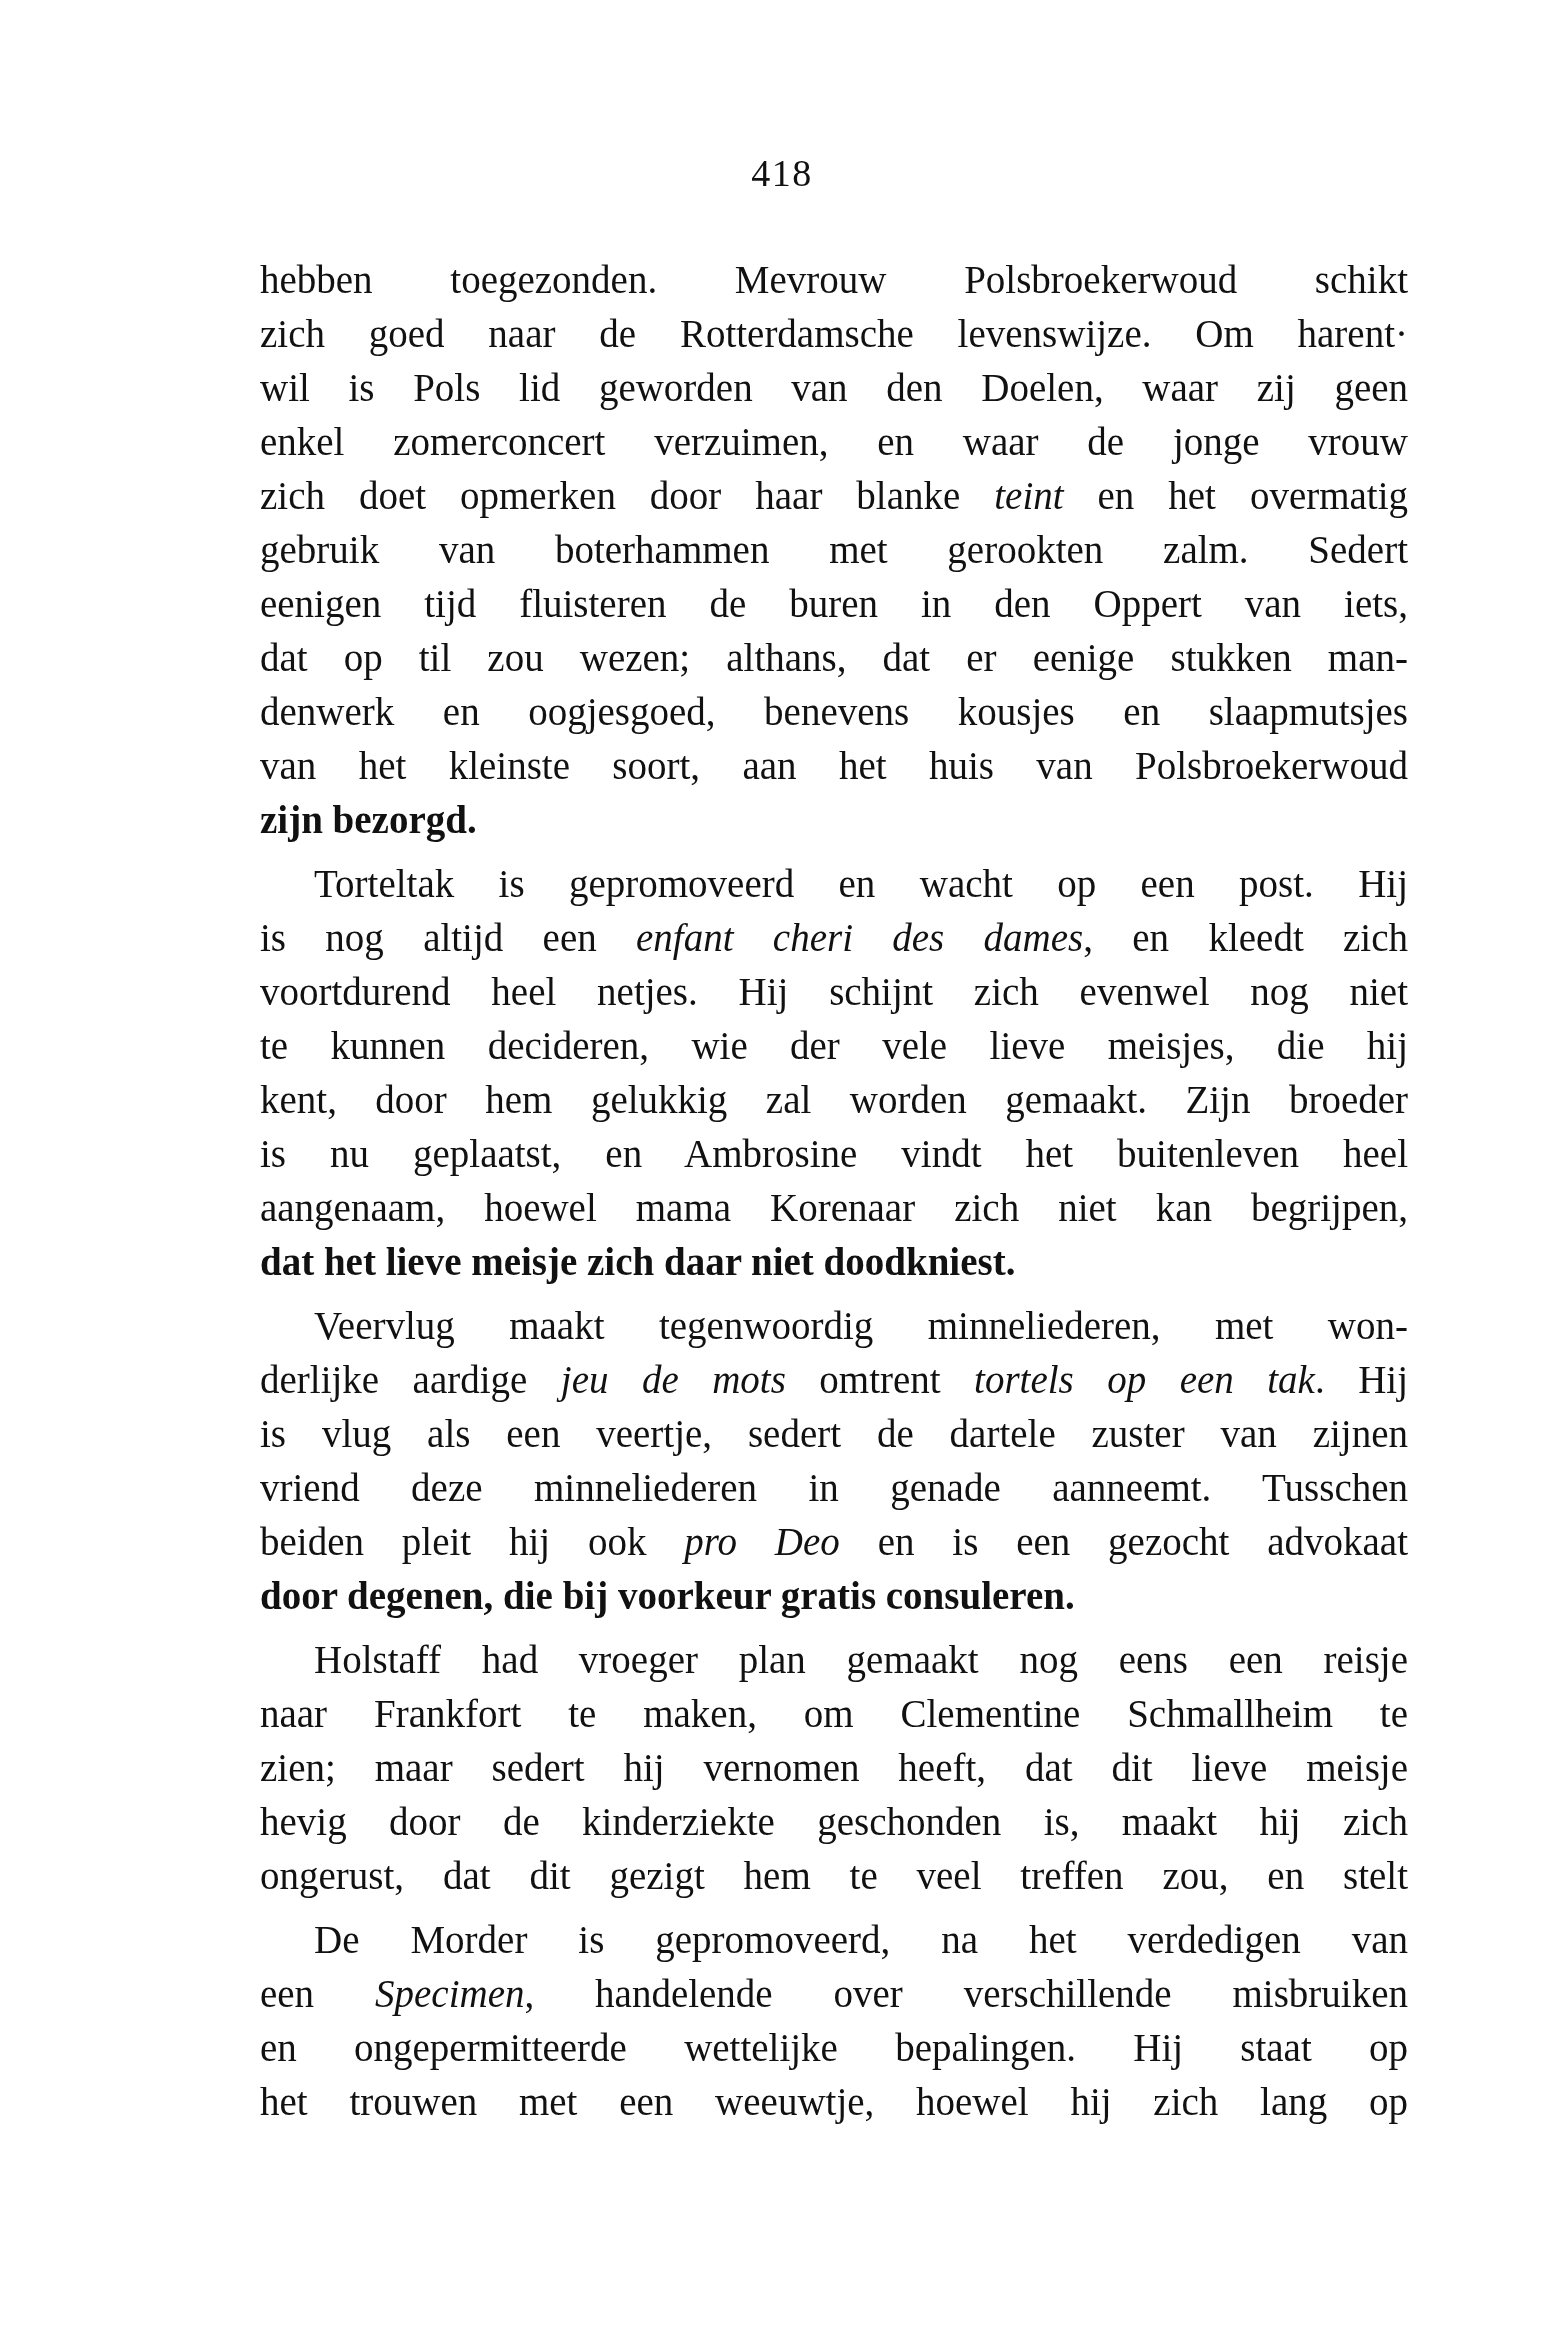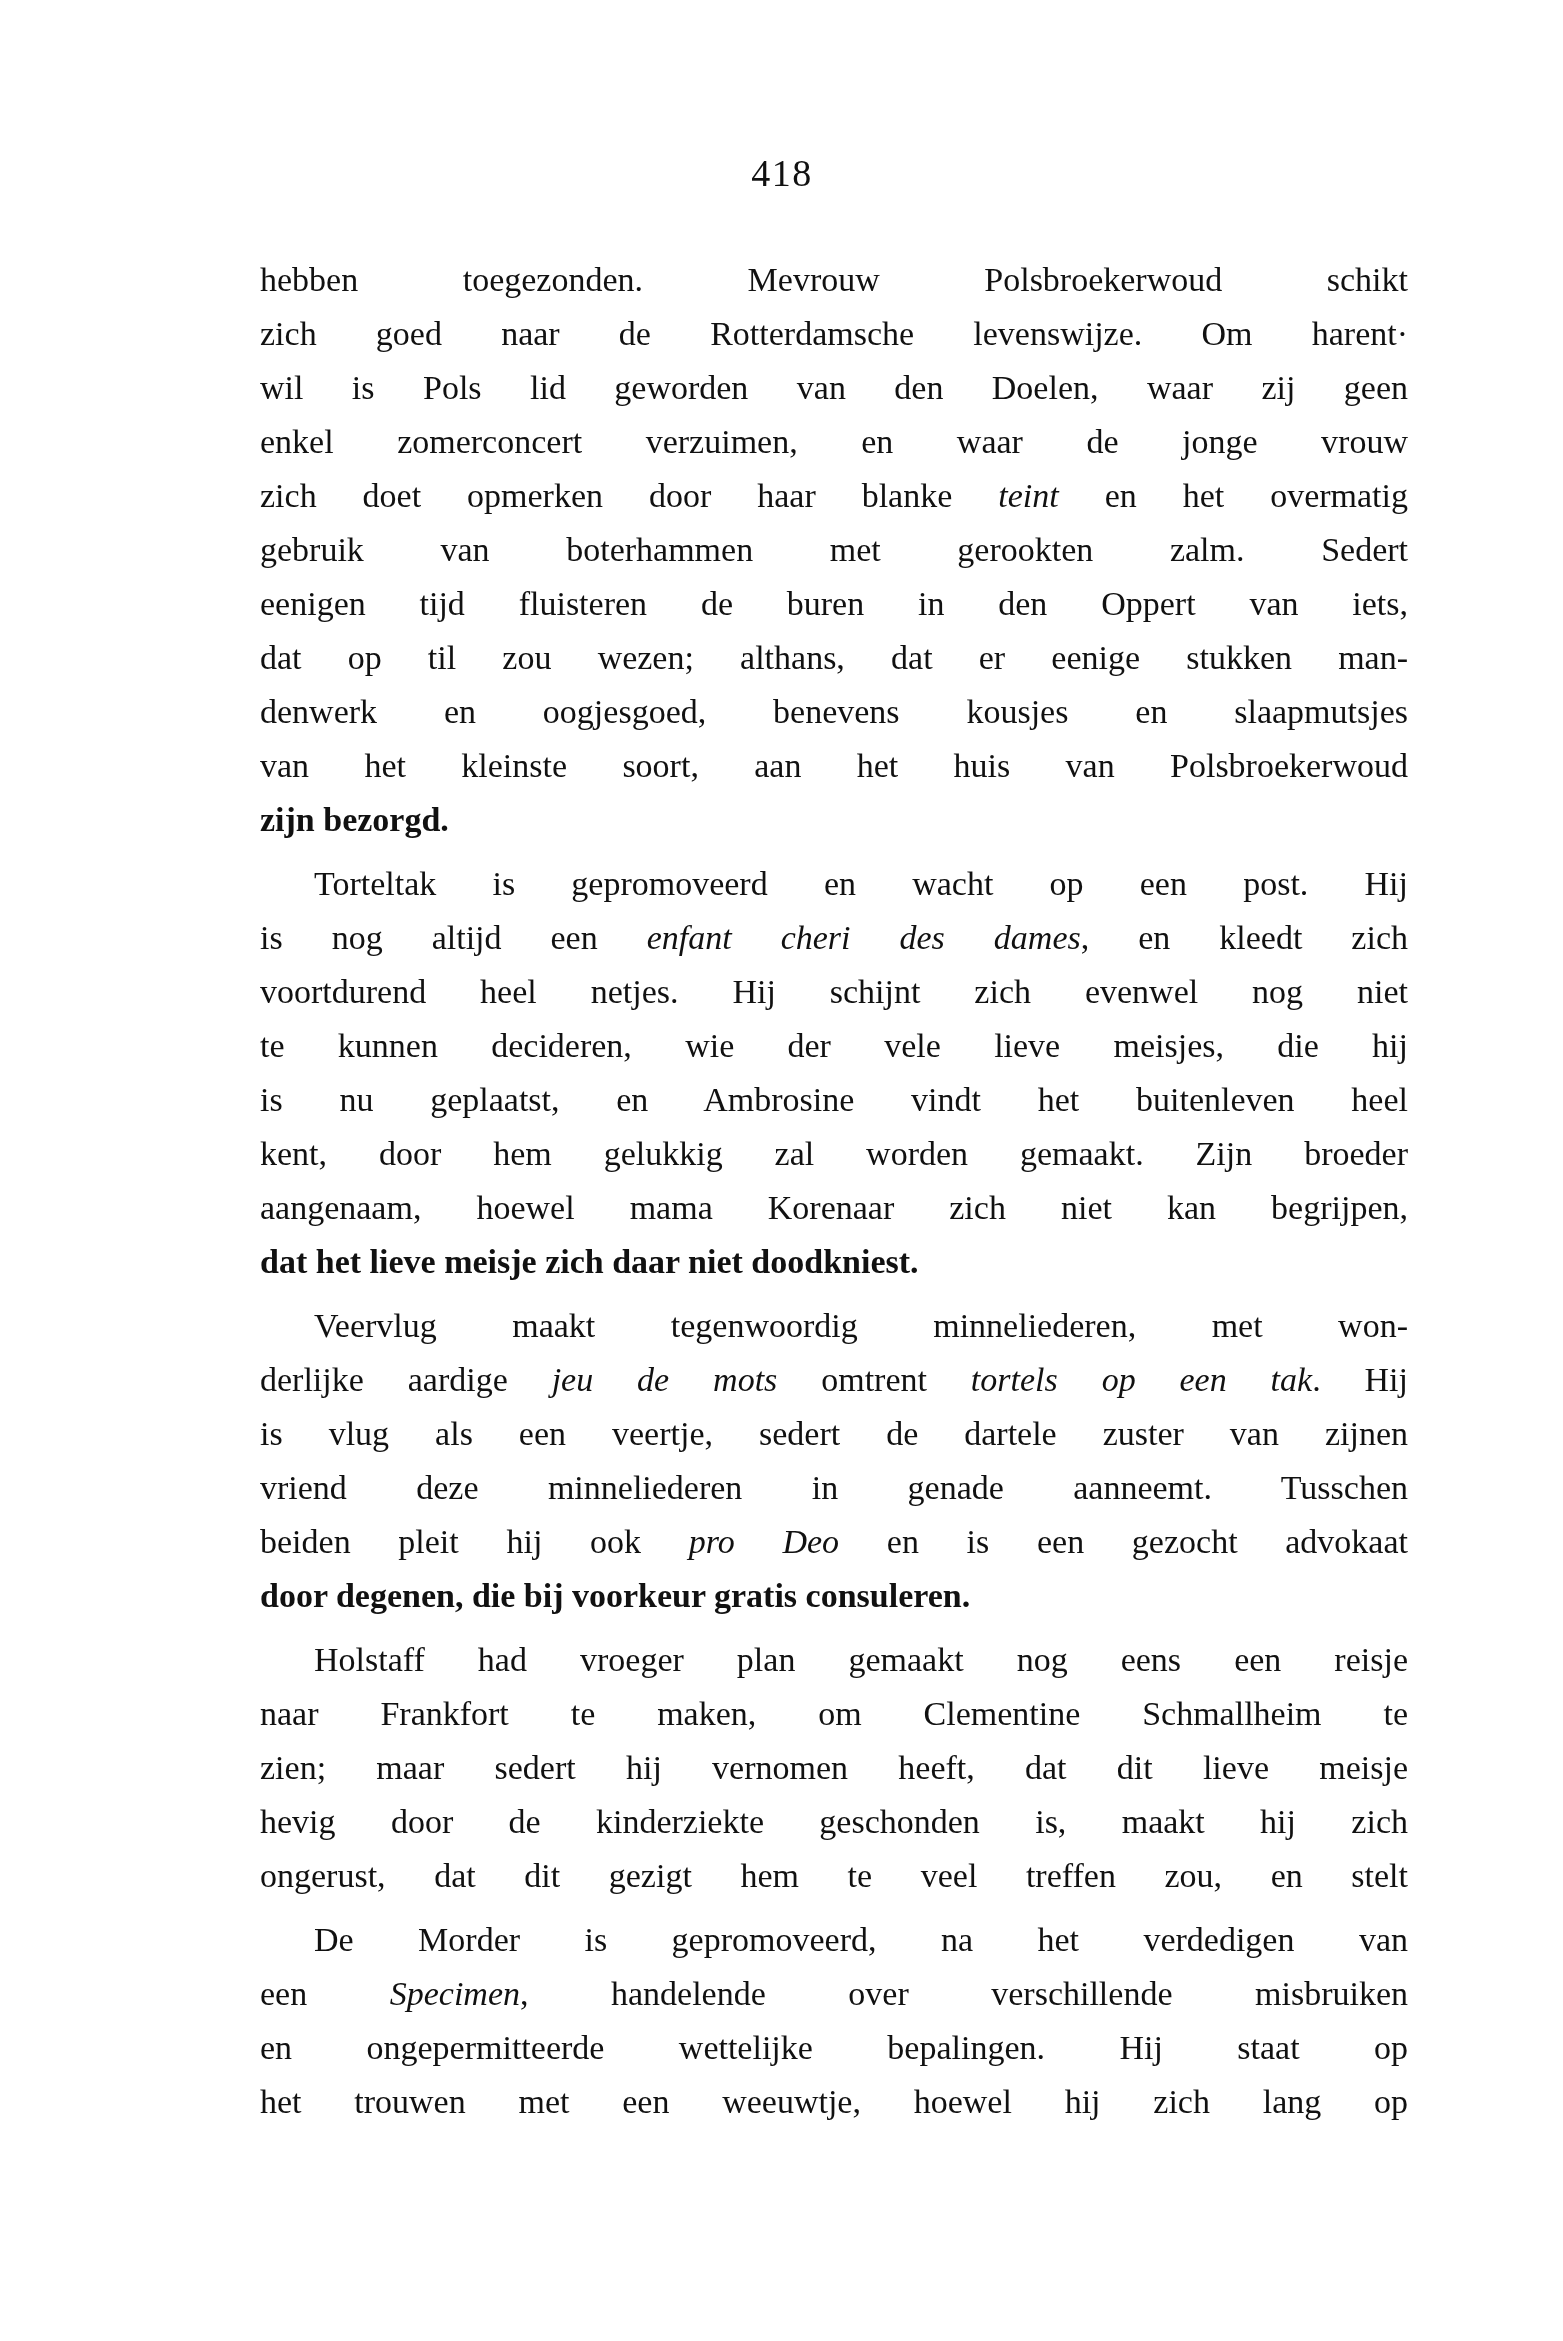--- a/index.html
+++ b/index.html
@@ -33,21 +33,21 @@
     letter-spacing: 1.5px;
   }
   .text-block {
     position: absolute;
     left: 260px;
     top: 253px;
     width: 1148px;
   }
   .line {
     height: 54px;
-    font-size: 34px;
+    font-size: 39px;
     line-height: 54px;
     white-space: nowrap;
     text-align: justify;
     text-align-last: justify;
     overflow: visible;
   }
   .line.last {
     text-align-last: left;
     font-weight: bold;
   }
@@ -75,22 +75,22 @@
       <div class="line"><span>gebruik van boterhammen met gerookten zalm. Sedert</span></div>
       <div class="line"><span>eenigen tijd fluisteren de buren in den Oppert van iets,</span></div>
       <div class="line"><span>dat op til zou wezen; althans, dat er eenige stukken man-</span></div>
       <div class="line"><span>denwerk en oogjesgoed, benevens kousjes en slaapmutsjes</span></div>
       <div class="line"><span>van het kleinste soort, aan het huis van Polsbroekerwoud</span></div>
       <div class="line last"><span>zijn bezorgd.</span></div>
       <div class="line indent para-gap"><span>Torteltak is gepromoveerd en wacht op een post. Hij</span></div>
       <div class="line"><span>is nog altijd een </span><em>enfant cheri des dames</em><span>, en kleedt zich</span></div>
       <div class="line"><span>voortdurend heel netjes. Hij schijnt zich evenwel nog niet</span></div>
       <div class="line"><span>te kunnen decideren, wie der vele lieve meisjes, die hij</span></div>
+      <div class="line"><span>kent, door hem gelukkig zal worden gemaakt. Zijn broeder</span></div>
       <div class="line"><span>is nu geplaatst, en Ambrosine vindt het buitenleven heel</span></div>
-      <div class="line"><span>kent, door hem gelukkig zal worden gemaakt. Zijn broeder</span></div>
       <div class="line"><span>aangenaam, hoewel mama Korenaar zich niet kan begrijpen,</span></div>
       <div class="line last"><span>dat het lieve meisje zich daar niet doodkniest.</span></div>
       <div class="line indent para-gap"><span>Veervlug maakt tegenwoordig minneliederen, met won-</span></div>
       <div class="line"><span>derlijke aardige </span><em>jeu de mots</em><span> omtrent </span><em>tortels op een tak</em><span>. Hij</span></div>
       <div class="line"><span>is vlug als een veertje, sedert de dartele zuster van zijnen</span></div>
       <div class="line"><span>vriend deze minneliederen in genade aanneemt. Tusschen</span></div>
       <div class="line"><span>beiden pleit hij ook </span><em>pro Deo</em><span> en is een gezocht advokaat</span></div>
       <div class="line last"><span>door degenen, die bij voorkeur gratis consuleren.</span></div>
       <div class="line indent para-gap"><span>Holstaff had vroeger plan gemaakt nog eens een reisje</span></div>
       <div class="line"><span>naar Frankfort te maken, om Clementine Schmallheim te</span></div>

